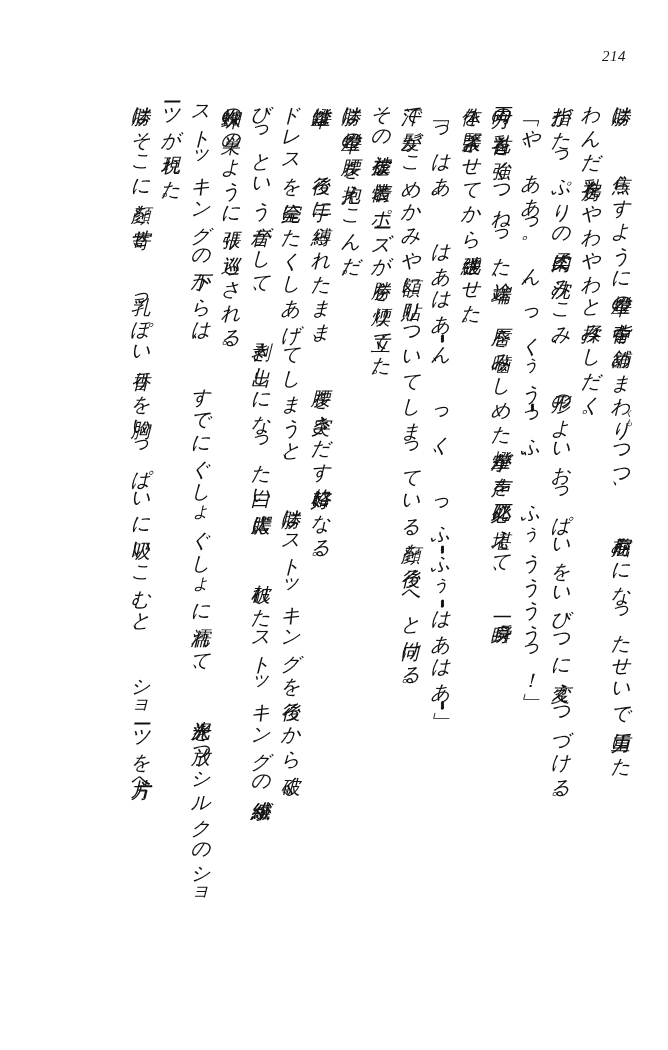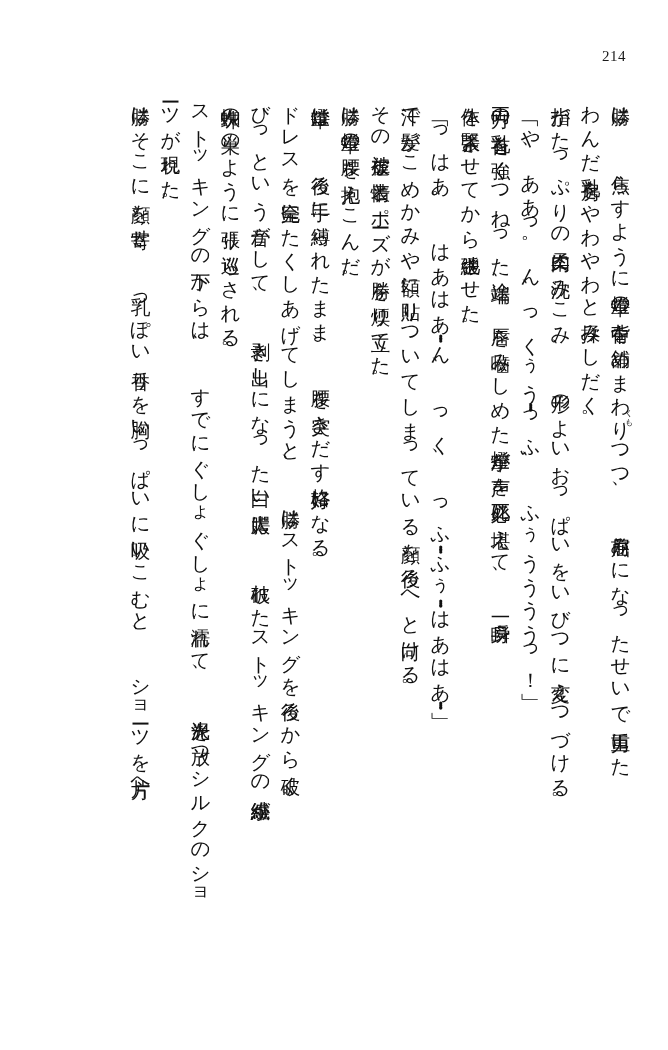--- a/index.html
+++ b/index.html
@@ -10,20 +10,21 @@
   body {
     font-family: "Liberation Serif", "DejaVu Serif", serif;
     color: #111111;
   }
   #page {
     position: relative;
     width: 668px;
     height: 1050px;
     background: #ffffff;
     overflow: hidden;
+    font-style: italic;
   }
   #page-number {
     position: absolute;
     top: 48px;
     right: 42px;
     font-size: 15px;
     letter-spacing: 0.5px;
     color: #1a1a1a;
     font-family: "Liberation Serif", "DejaVu Serif", serif;
   }

